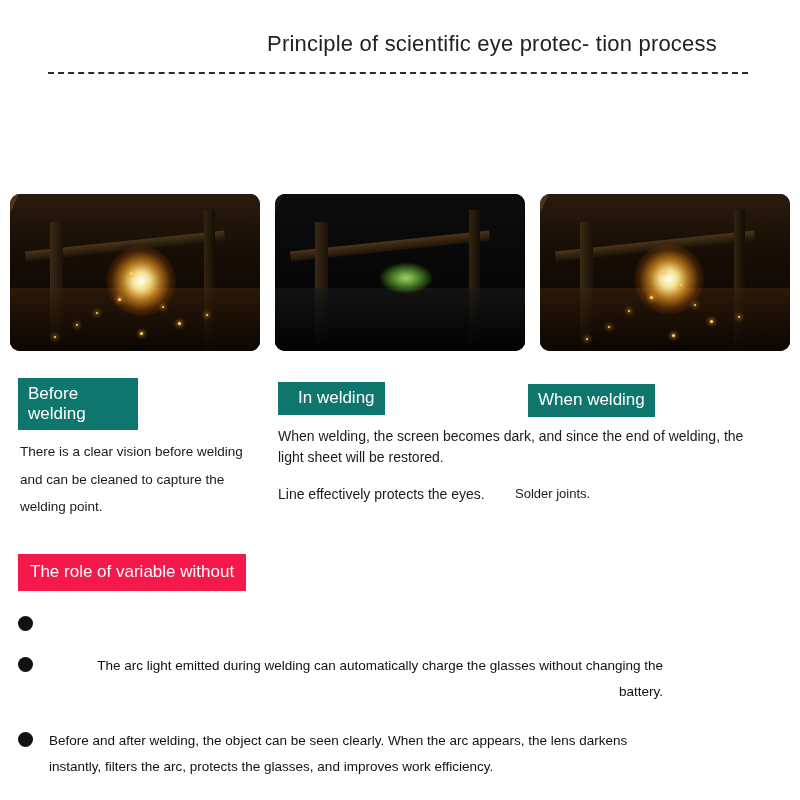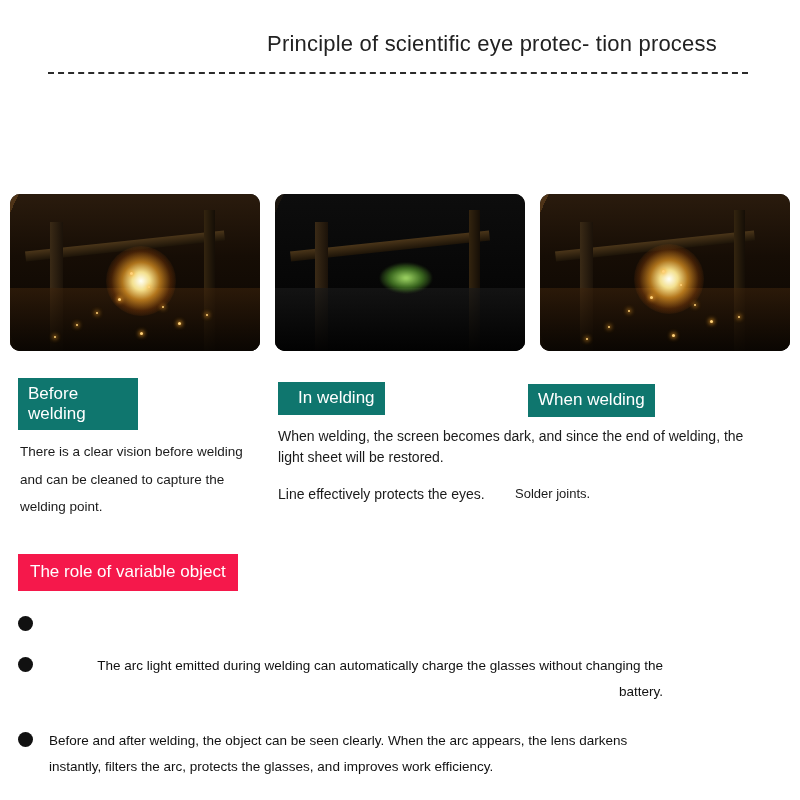--- a/index.html
+++ b/index.html
@@ -295,21 +295,21 @@
     <p>When welding, the screen becomes dark, and since the end of welding, the light sheet will be restored.</p>
     <p class="last">Line effectively protects the eyes.</p>
   </div>
 
   <div class="tag tag-3">When welding</div>
   <div class="caption cap-3">Solder
 joints.</div>
 
 </div>
 
-<div class="role-tag">The role of variable object</div>
+<div class="role-tag">The role of variable without</div>
 
 <div class="bullets">
   <div class="bullet b1">
     <span class="dot"></span>
   </div>
   <div class="bullet b2">
     <span class="dot"></span>
     <span class="bullet-text">The arc light emitted during welding can automatically charge the glasses without changing the battery.</span>
   </div>
   <div class="bullet b3">

